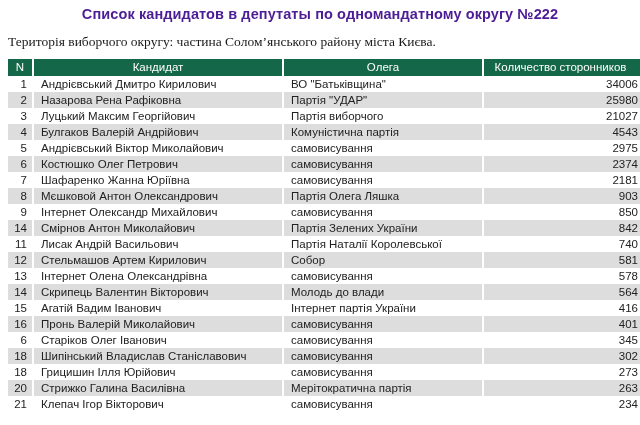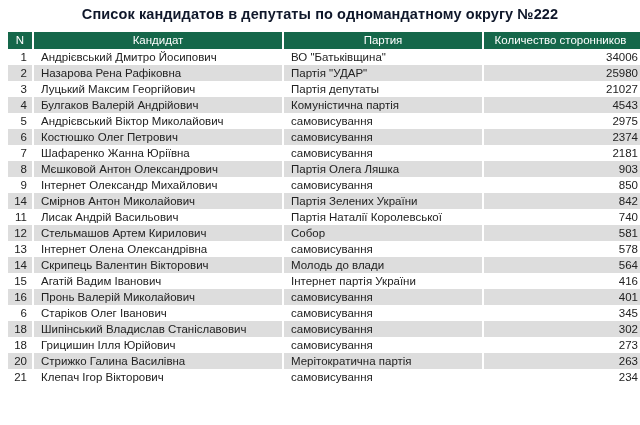--- a/index.html
+++ b/index.html
@@ -20,21 +20,21 @@
     width: 640px;
     height: 425px;
     box-sizing: border-box;
   }
 
   .page-title {
     text-align: center;
     font-family: "Liberation Sans", sans-serif;
     font-weight: bold;
     font-size: 14.5px;
-    color: #0f172a;
+    color: #4c1d95;
     letter-spacing: 0.1px;
     margin: 0;
     padding: 5px 10px 0 10px;
     line-height: 18px;
   }
 
   .subtitle {
     font-family: "Liberation Serif", serif;
     font-size: 13.5px;
     color: #1a1a1a;
@@ -107,48 +107,49 @@
   thead th.col-party { padding-left: 0 !important; text-align: center; }
   thead th.col-count { padding-right: 6px !important; text-align: center; }
 </style>
 </head>
 <body>
 
 <div class="page">
 
   <h1 class="page-title">Список кандидатов в депутаты по одномандатному округу №222</h1>
 
+  <div class="subtitle">Територія виборчого округу: частина Солом’янського району міста Києва.</div>
 
   <div class="table-wrap">
     <table class="candidates">
       <thead>
         <tr>
           <th class="col-n">N</th>
           <th class="col-name">Кандидат</th>
-          <th class="col-party">Партия</th>
+          <th class="col-party">Олега</th>
           <th class="col-count last">Количество сторонников</th>
         </tr>
       </thead>
       <tbody id="table-body">
           <tr class="plain">
             <td class="col-n">1</td>
-            <td class="col-name">Андрієвський Дмитро Йосипович</td>
+            <td class="col-name">Андрієвський Дмитро Кирилович</td>
             <td class="col-party">ВО "Батьківщина"</td>
             <td class="col-count last">34006</td>
           </tr>
           <tr class="shaded">
             <td class="col-n">2</td>
             <td class="col-name">Назарова Рена Рафіковна</td>
             <td class="col-party">Партія "УДАР"</td>
             <td class="col-count last">25980</td>
           </tr>
           <tr class="plain">
             <td class="col-n">3</td>
             <td class="col-name">Луцький Максим Георгійович</td>
-            <td class="col-party">Партія депутаты</td>
+            <td class="col-party">Партія виборчого</td>
             <td class="col-count last">21027</td>
           </tr>
           <tr class="shaded">
             <td class="col-n">4</td>
             <td class="col-name">Булгаков Валерій Андрійович</td>
             <td class="col-party">Комуністична партія</td>
             <td class="col-count last">4543</td>
           </tr>
           <tr class="plain">
             <td class="col-n">5</td>

